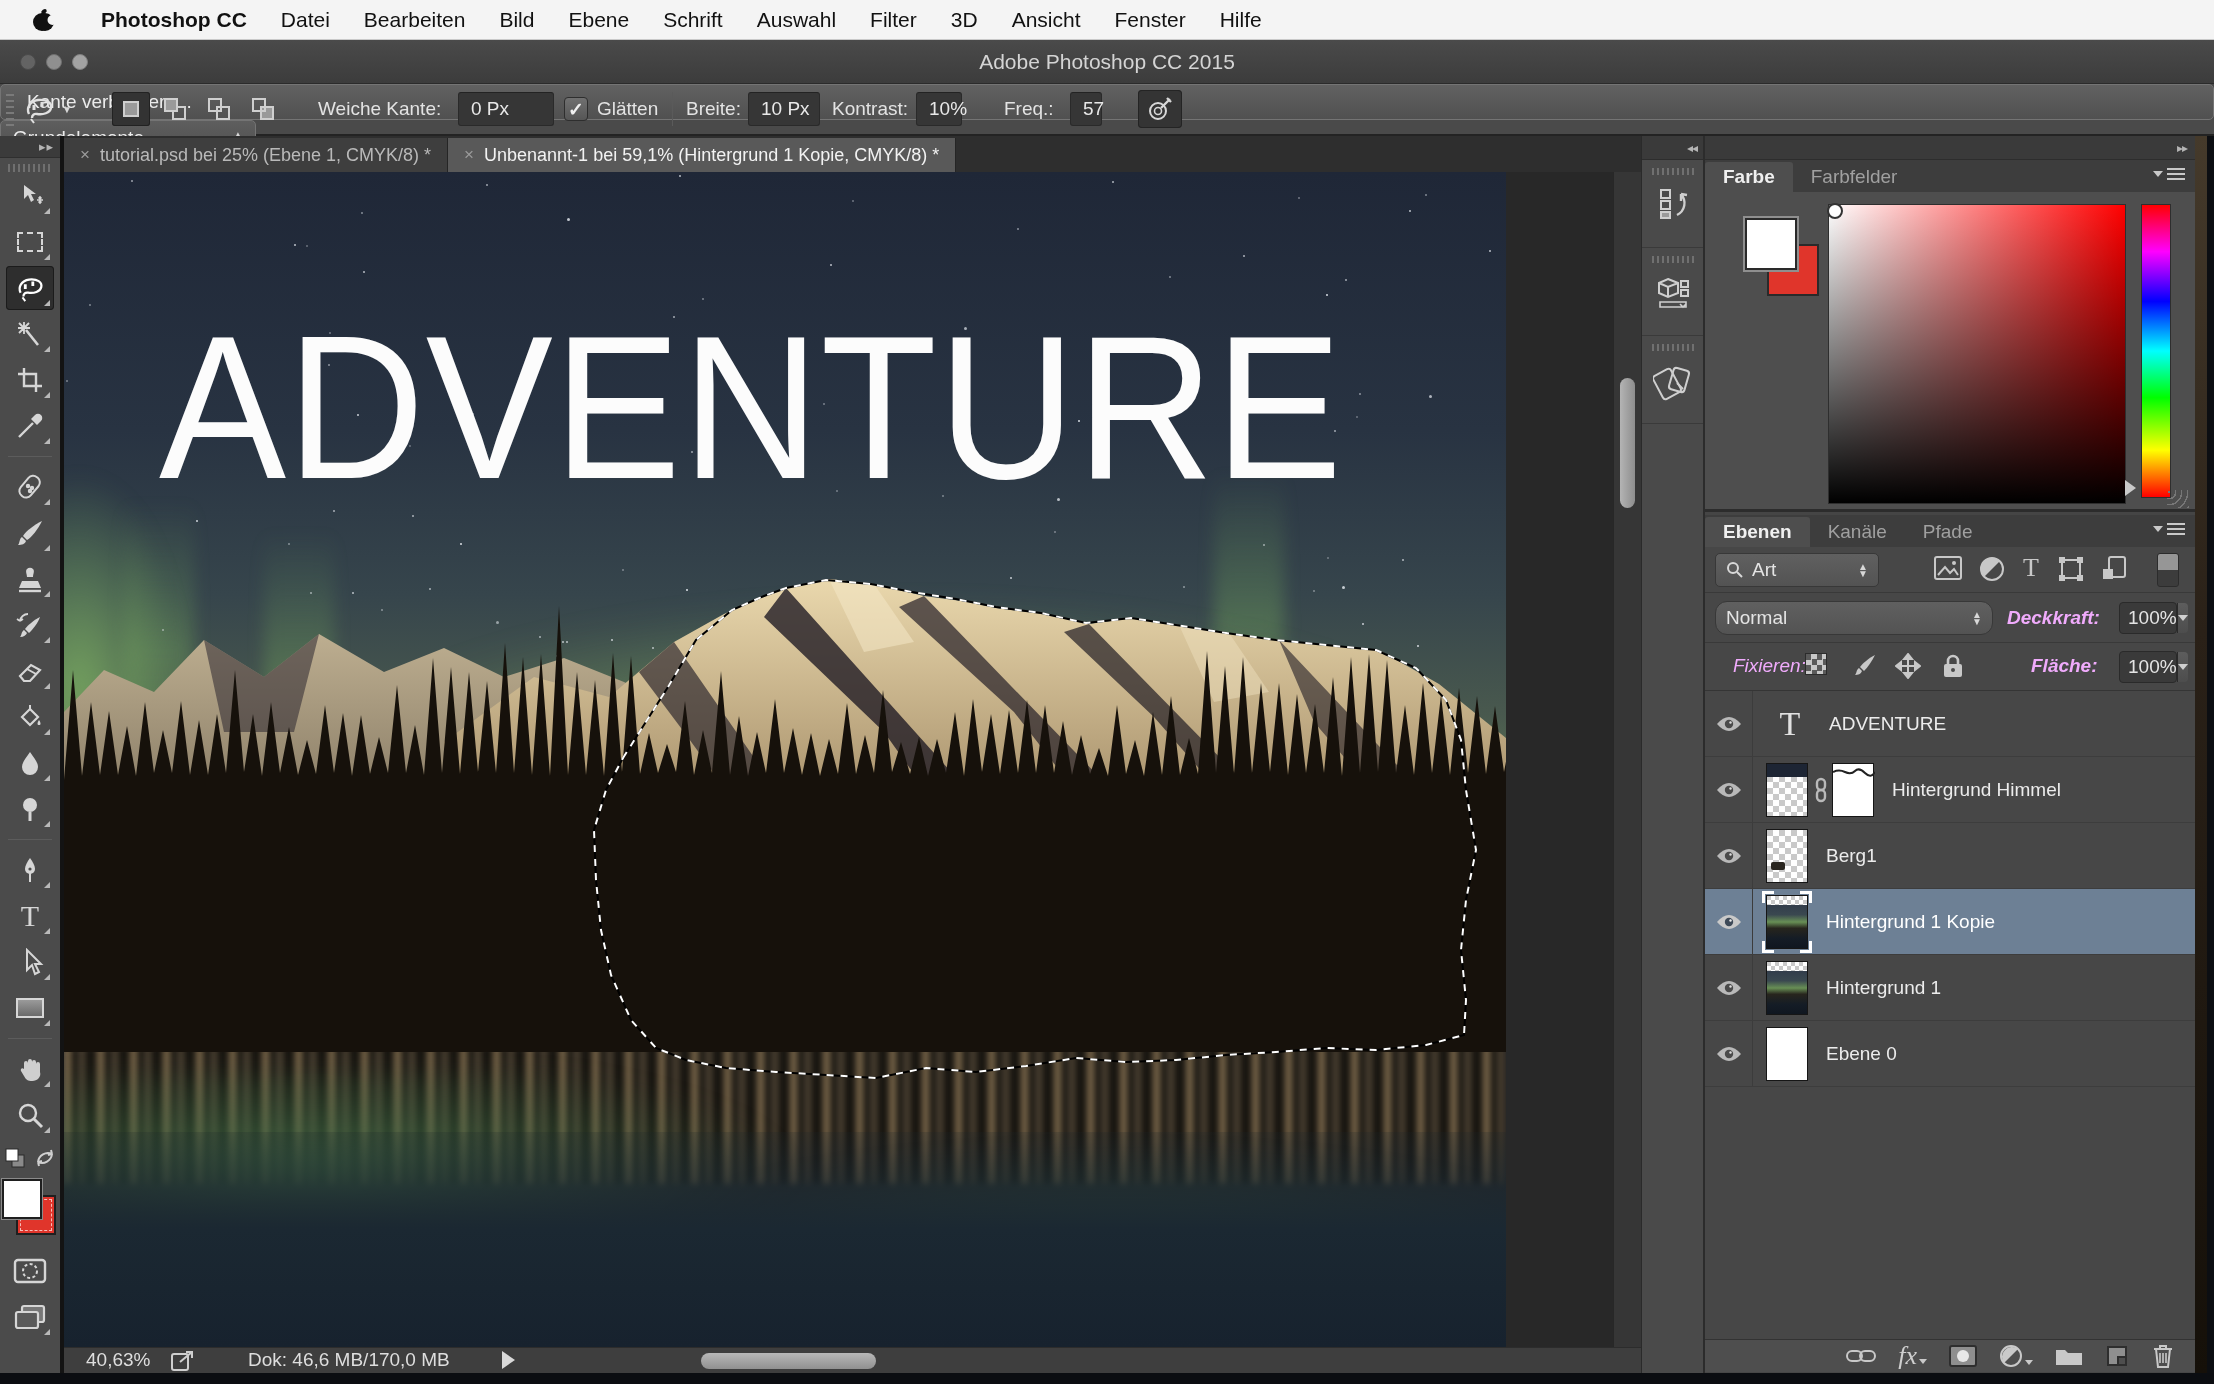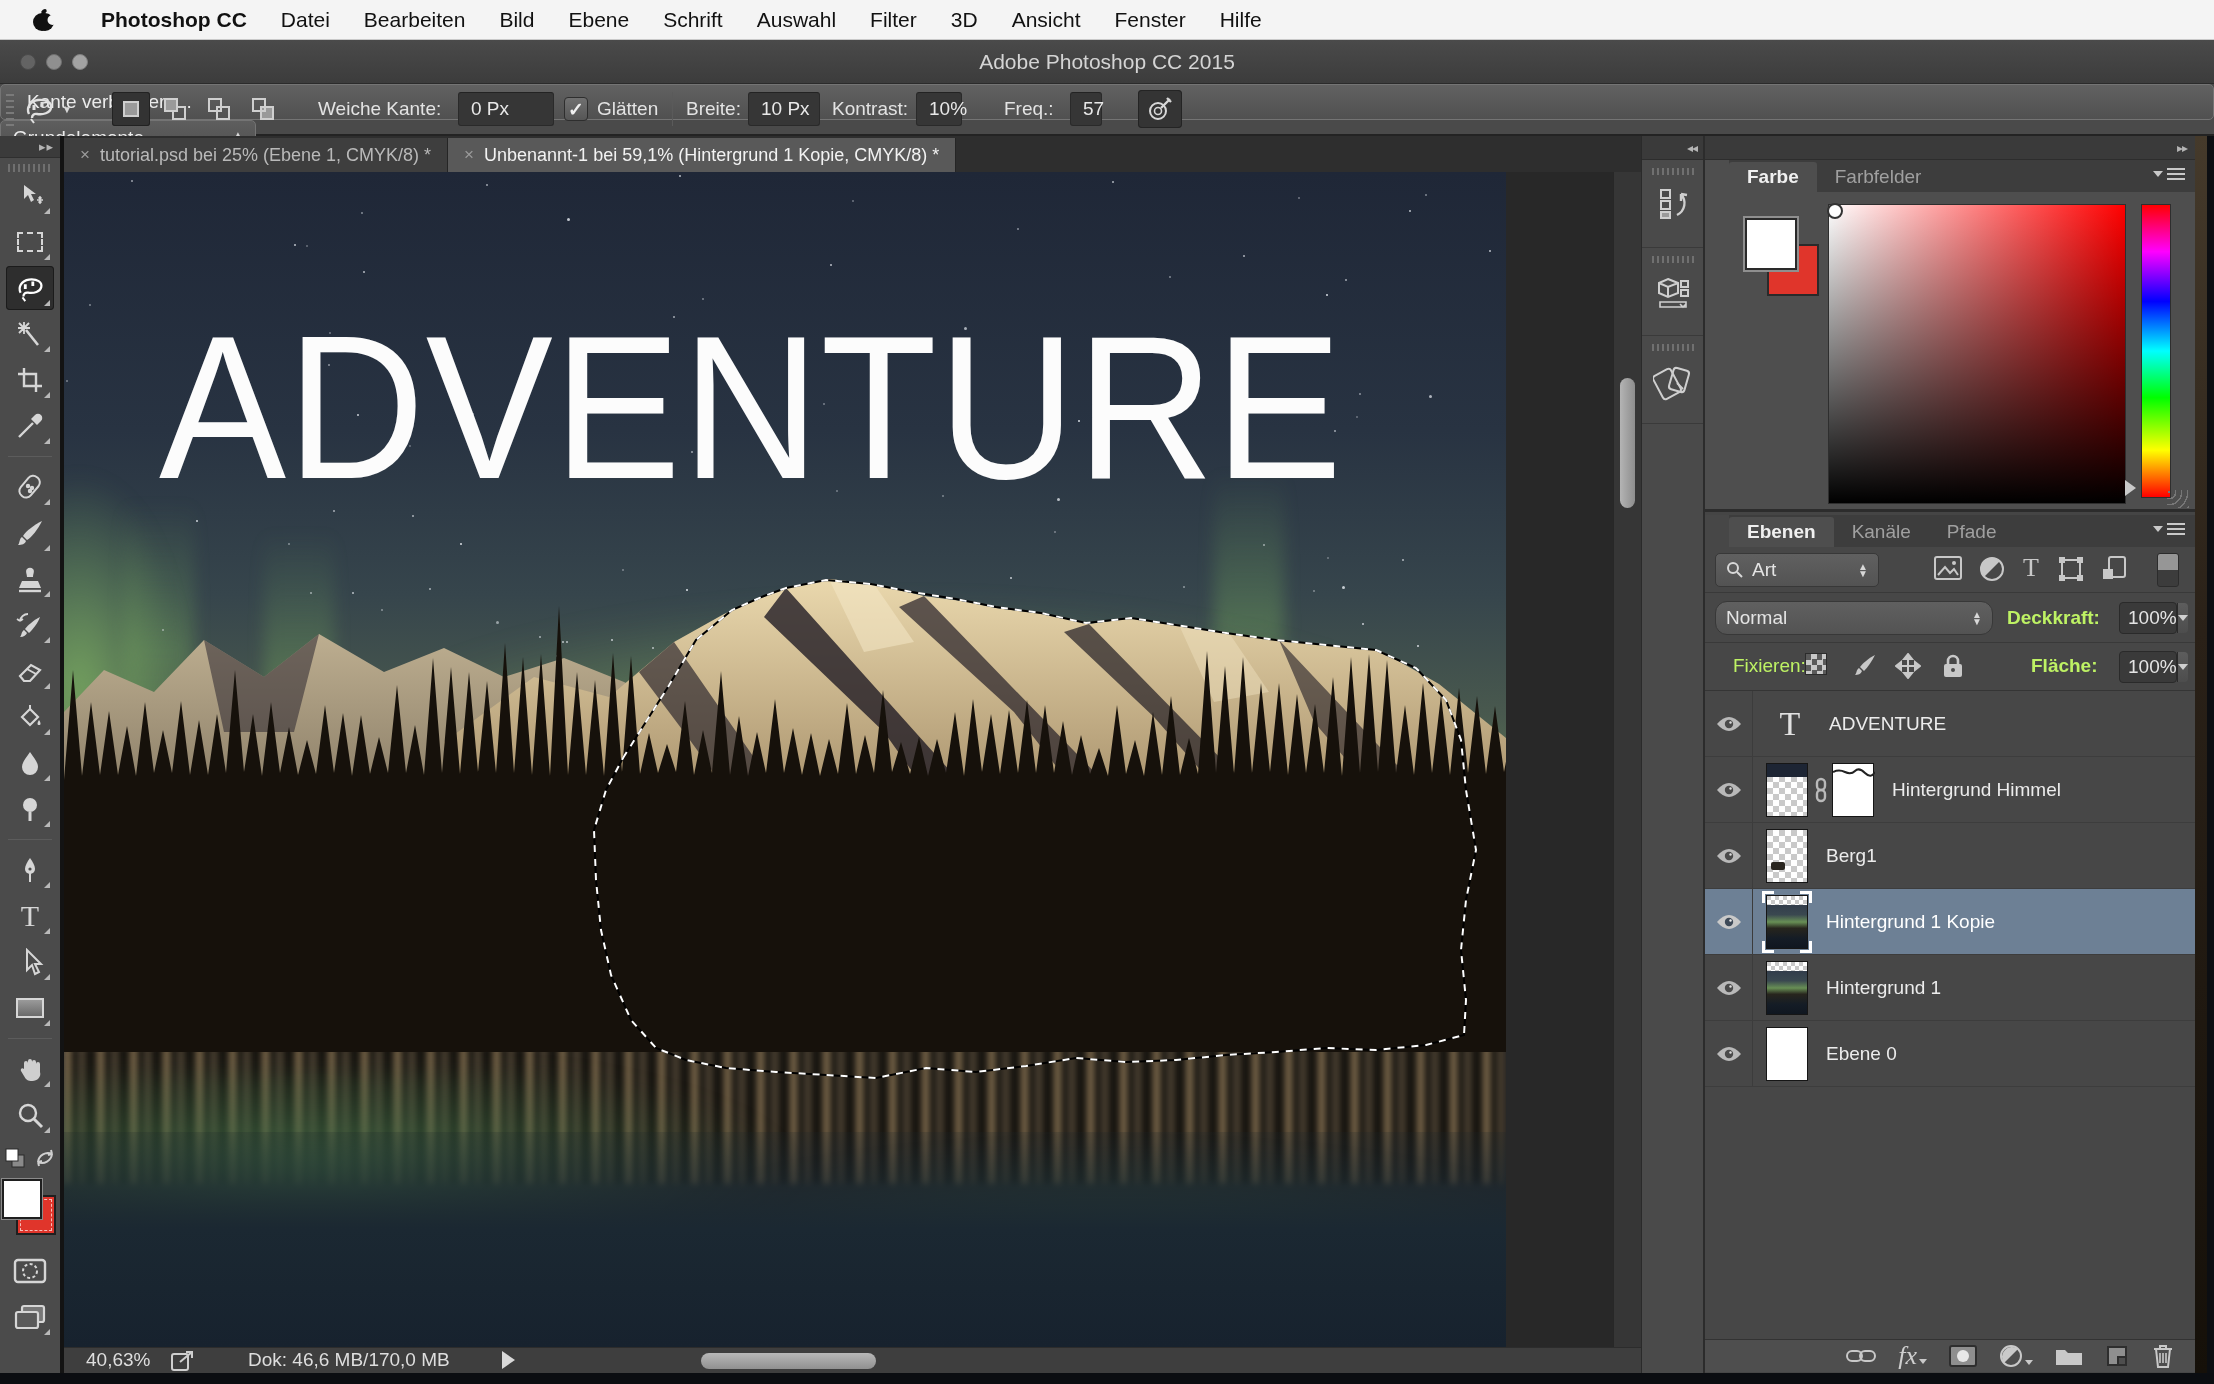--- a/index.html
+++ b/index.html
@@ -100,21 +100,21 @@
   
   #mini-dock { width:64px; height:100%; background:#4a4a4a; border-left:1px solid #2a2a2a; border-right:2px solid #2c2c2c; flex:none; }
   #mini-dock .dk-head { height:24px; background:#3a3a3a; border-bottom:1px solid #2d2d2d; color:#b5b5b5; font-size:12px; display:flex; align-items:center; justify-content:flex-end; padding-right:6px; letter-spacing:-1px; }
   .mini-btn { height:88px; border-bottom:1px solid #3a3a3a; display:flex; flex-direction:column; align-items:center; padding-top:8px; gap:10px; cursor:pointer; }
   .mini-btn .mgrip { width:42px; height:7px; background:repeating-linear-gradient(90deg,#707070 0 2px, transparent 2px 5px); }
   .mini-btn svg { stroke:#cfcfcf; fill:none; stroke-width:2; }
 
   
   #panel-dock { width:490px; height:100%; background:#454545; flex:none; position:relative; font-size:19px; color:#e4e4e4; }
   #panel-dock .dk-head { height:24px; background:#3a3a3a; border-bottom:1px solid #2d2d2d; color:#b5b5b5; font-size:12px; display:flex; align-items:center; justify-content:flex-end; padding-right:8px; letter-spacing:-1px; }
-  .ptab-row { height:32px; background:#3d3d3d; display:flex; align-items:flex-end; position:relative;margin-left:24px; }
+  .ptab-row { height:32px; background:#3d3d3d; display:flex; align-items:flex-end; position:relative; }
   .ptab { height:30px; padding:0 18px; display:flex; align-items:center; font-size:19px; cursor:pointer; color:#a0a0a0; }
   .ptab.active { background:#4e4e4e; color:#f0f0f0; font-weight:bold; border-radius:3px 3px 0 0; }
   .pmenu { position:absolute; right:10px; top:8px; display:flex; align-items:center; gap:4px; cursor:pointer; }
   .pmenu .tri { width:0; height:0; border-left:5px solid transparent; border-right:5px solid transparent; border-top:6px solid #c9c9c9; }
   .pmenu .bars { width:18px; height:12px; background:repeating-linear-gradient(#c9c9c9 0 2px, transparent 2px 5px); }
 
   #color-panel { position:absolute; left:0; top:24px; width:100%; height:352px; background:#4e4e4e; border-bottom:3px solid #2c2c2c; }
   #cp-body { position:relative; height:320px; }
   #cp-fg { position:absolute; left:40px; top:26px; width:52px; height:52px; background:#fff; border:2px solid #2a2a2a; box-shadow:0 0 0 2px #8f8f8f; z-index:2; cursor:pointer; }
   #cp-bg { position:absolute; left:62px; top:52px; width:52px; height:52px; background:#e0352b; border:2px solid #2a2a2a; z-index:1; cursor:pointer; }
@@ -124,21 +124,21 @@
   #cp-arrow { position:absolute; left:420px; top:288px; width:0; height:0; border-top:8px solid transparent; border-bottom:8px solid transparent; border-left:11px solid #c9c9c9; }
   #cp-grip { position:absolute; right:6px; bottom:4px; width:22px; height:18px; background:repeating-radial-gradient(circle at 2px 2px, #777 0 1.4px, transparent 1.4px 6px); }
 
   #layers-panel { position:absolute; left:0; top:379px; width:100%; bottom:0; background:#474747; }
   #lp-filter { height:46px; position:relative; border-bottom:1px solid #393939; }
   .combo { background:linear-gradient(#606060,#535353); border:1px solid #383838; border-radius:5px; height:34px; display:flex; align-items:center; padding:0 10px; gap:8px; cursor:pointer; }
   #lp-filter .combo { position:absolute; left:10px; top:6px; width:164px; }
   .f-icon { position:absolute; top:8px; cursor:pointer; }
   #lp-blend { height:50px; position:relative; border-bottom:1px solid #393939; }
   #blend-combo { position:absolute; left:10px; top:8px; width:278px; justify-content:space-between;border-radius:12px; }
-  .lbl { position:absolute; color:#bef264; }
+  .lbl { position:absolute; color:#f0abfc;font-style:italic; }
   .val-combo { position:absolute; width:58px; height:32px; background:#3a3a3a; border:1px solid #2a2a2a; border-radius:4px; display:flex; align-items:center; justify-content:space-between; padding:0 0 0 8px; cursor:pointer; }
   .val-combo .dd { width:18px; height:30px; background:linear-gradient(#5d5d5d,#4d4d4d); border-left:1px solid #2a2a2a; border-radius:0 4px 4px 0; display:flex; align-items:center; justify-content:center; }
   .dd .tri { width:0; height:0; border-left:5px solid transparent; border-right:5px solid transparent; border-top:6px solid #d0d0d0; }
   #lp-lock { height:48px; position:relative; border-bottom:1px solid #353535; }
   .lock-ico { position:absolute; top:10px; cursor:pointer; }
 
   #layer-rows { position:relative; }
   .lrow { height:66px; display:flex; align-items:center; border-bottom:1px solid #3d3d3d; position:relative; cursor:pointer; }
   .lrow.selected { background:#6d8095; }
   .eye-cell { width:48px; height:100%; display:flex; align-items:center; justify-content:center; border-right:1px solid #3c3c3c; flex:none; cursor:pointer; }

